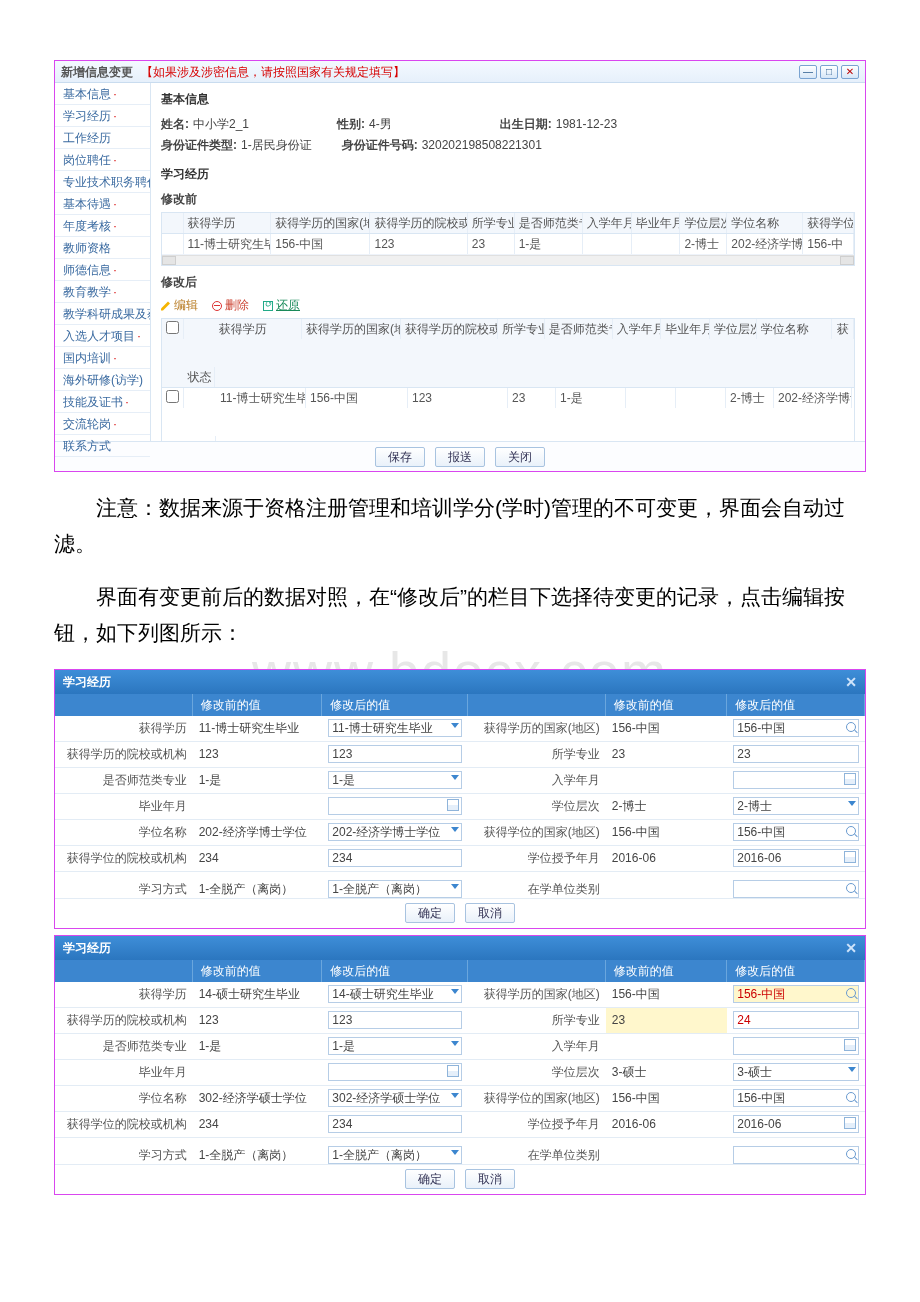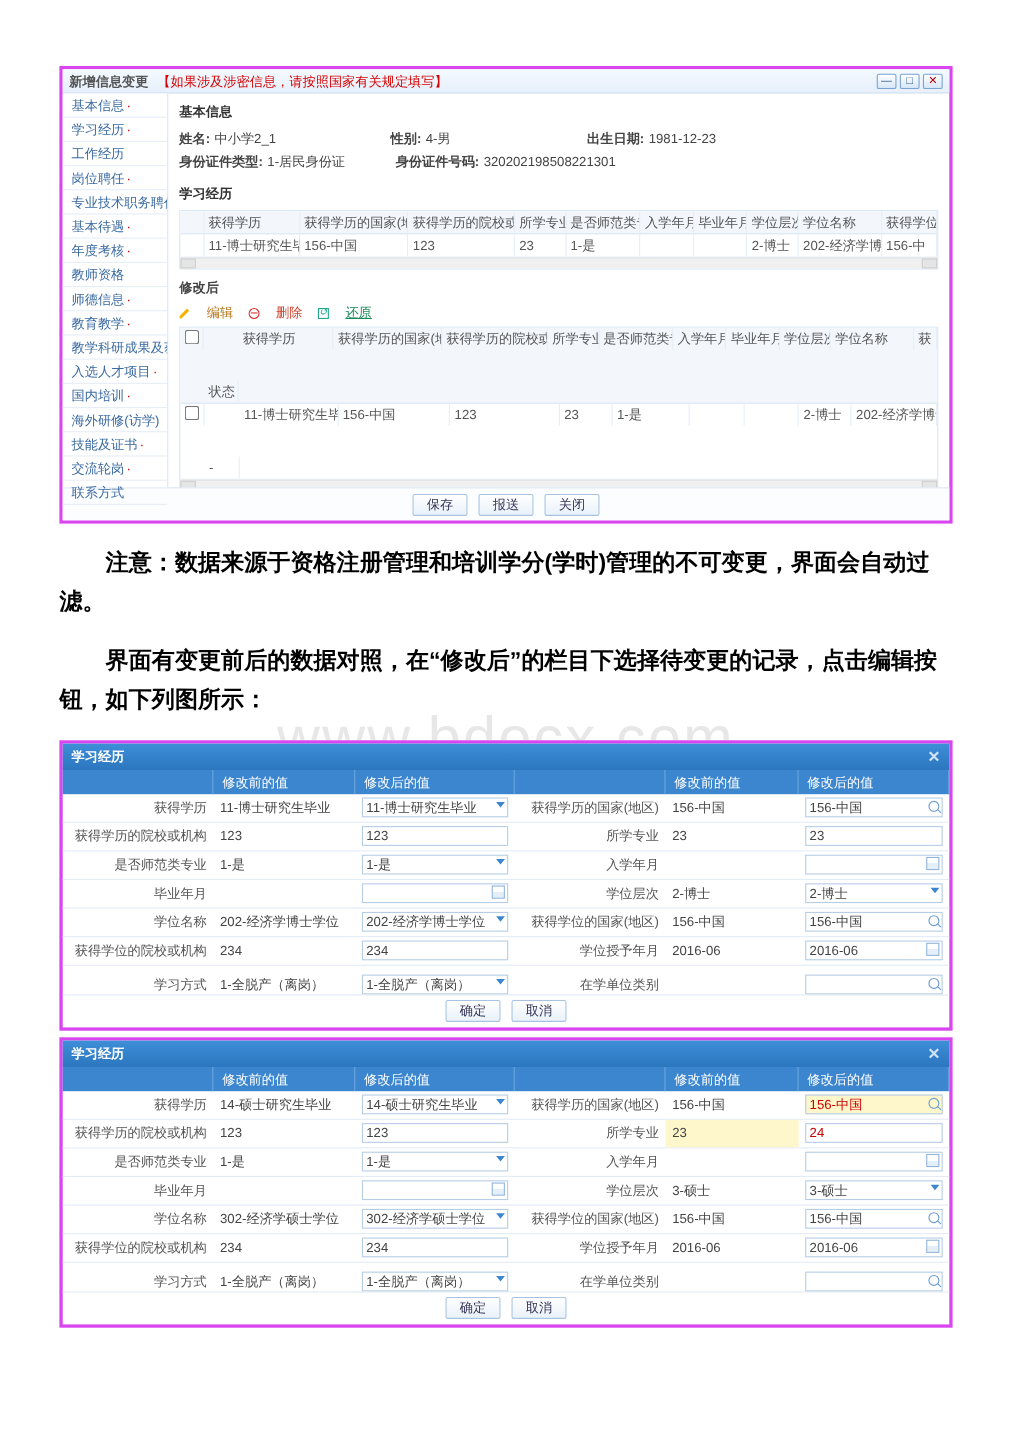--- a/index.html
+++ b/index.html
@@ -3,56 +3,56 @@
 <meta charset="utf-8">
 <style>
   * { box-sizing: border-box; margin: 0; padding: 0; }
   body { font-family: "Microsoft YaHei", "SimSun", sans-serif; background: #fff; width: 920px; margin: 0 auto; color: #000; }
   .page { padding: 0 54px 60px 54px; position: relative; }
 
   .watermark { position: absolute; top: 640px; left: 50%; transform: translateX(-50%); font-size: 54px; color: #e7e7e7; letter-spacing: 2px; pointer-events: none; z-index: 0; white-space: nowrap; }
 
   
   p.body-text { font-size: 21px; line-height: 1.7; margin: 18px 0; position: relative; z-index: 2; }
-  p.body-text.first { text-indent: 2em; font-weight: bold; }
-
-  
-  .win { border: 3px solid #d946ef; font-size: 12px; color: #444; position: relative; z-index: 2; background: #fff; }
+  p.body-text.first { text-indent: 2em; }
+
+  
+  .win { border: 1px solid #d946ef; font-size: 12px; color: #444; position: relative; z-index: 2; background: #fff; }
   .win .titlebar { background: linear-gradient(#f4f9ff,#e6f0fb); border-bottom: 1px solid #c9dcef; height: 22px; line-height: 22px; padding: 0 6px; display: flex; align-items: center; }
   .win .titlebar .ttl { color: #555; font-weight: 700; }
   .win .titlebar .warn { color: #d60000; margin-left: 8px; }
   .win .titlebar .spacer { flex: 1; }
   .win .titlebar .winbtn { width: 18px; height: 14px; border: 1px solid #7aa3d1; border-radius: 2px; margin-left: 3px; background: linear-gradient(#fff,#d6e6f7); display: inline-flex; align-items: center; justify-content: center; font-size: 10px; color: #2a5a8d; }
   .win .titlebar .winbtn.close { color: #b00; }
 
   
   .s1-body { display: flex; height: 358px; }
   .s1-nav { width: 96px; border-right: 1px solid #d9e6f3; background: #fff; }
   .s1-nav .item { height: 22px; line-height: 22px; padding: 0 8px; border-bottom: 1px solid #e6eef7; color: #3a6aa0; font-size: 12px; white-space: nowrap; overflow: hidden; }
   .s1-nav .item.marked::after { content: "·"; color: #d60000; margin-left: 2px; }
   .s1-main { flex: 1; padding: 6px 10px 0 10px; overflow: hidden; }
   .section-h { font-weight: 700; color: #333; margin: 2px 0 6px; }
-  .info-row { display: flex; gap: 24px; padding: 2px 0; font-size: 12px; color: #444; }
+  .info-row { display: flex; gap: 8px; padding: 2px 0; font-size: 12px; color: #444; }
   .info-row .lbl { color: #444; font-weight: 700; margin-right: 4px; }
   .info-row .val { color: #444; }
   .sub-h { font-weight: 700; margin-top: 8px; margin-bottom: 4px; }
 
   
   .mini-tbl { border: 1px solid #d9e6f3; }
   .mini-tbl .hdr { display: flex; background: #f3f7fc; border-bottom: 1px solid #d9e6f3; }
   .mini-tbl .row { display: flex; border-bottom: 1px solid #eef3fa; }
   .mini-tbl .cell { border-right: 1px solid #e6eef7; padding: 2px 4px; height: 20px; line-height: 16px; font-size: 12px; white-space: nowrap; overflow: hidden; color: #555; }
   .mini-tbl .hdr .cell { color: #555; font-weight: 400; }
   .mini-scroll { height: 10px; background: #f0f0f0; border-top: 1px solid #e0e0e0; position: relative; }
   .mini-scroll::before, .mini-scroll::after { content: ""; position: absolute; top: 0; bottom: 0; width: 12px; background: #e5e5e5; border: 1px solid #cfcfcf; }
   .mini-scroll::before { left: 0; }
   .mini-scroll::after { right: 0; }
 
   .toolbar-small { display: flex; gap: 14px; margin: 6px 0 4px; font-size: 12px; }
-  .toolbar-small span { display: inline-flex; align-items: center; gap: 15px; cursor: pointer; }
+  .toolbar-small span { display: inline-flex; align-items: center; gap: 3px; cursor: pointer; }
   .ico { width: 10px; height: 10px; display: inline-block; }
   .ico-edit { background: #f5b400; clip-path: polygon(0 80%, 70% 10%, 90% 30%, 20% 100%, 0 100%); }
   .ico-del { border: 1px solid #d33; border-radius: 50%; position: relative; }
   .ico-del::after { content: ""; position: absolute; left: 1px; right: 1px; top: 3px; height: 1px; background: #d33; }
   .ico-rev { border: 1px solid #2a8; position: relative; }
   .ico-rev::after { content: "↺"; color: #2a8; font-size: 9px; position: absolute; top: -3px; left: 0; }
   .txt-edit { color: #b7791f; }
   .txt-del { color: #c43; }
   .txt-rev { color: #1a8a5a; text-decoration: underline; }
 
@@ -144,20 +144,21 @@
           <span><span class="lbl">姓名:</span><span class="val">中小学2_1</span></span>
           <span style="margin-left:80px"><span class="lbl">性别:</span><span class="val">4-男</span></span>
           <span style="margin-left:100px"><span class="lbl">出生日期:</span><span class="val">1981-12-23</span></span>
         </div>
         <div class="info-row">
           <span><span class="lbl">身份证件类型:</span><span class="val">1-居民身份证</span></span>
           <span style="margin-left:22px"><span class="lbl">身份证件号码:</span><span class="val">320202198508221301</span></span>
         </div>
 
         <div class="section-h" style="margin-top:10px">学习经历</div>
+        <div class="sub-h">修改前</div>
         <div class="mini-tbl">
           <div class="hdr" id="tbl1h">
               <div class="cell c-w0"></div>
               <div class="cell c-w1">获得学历</div>
               <div class="cell c-w2">获得学历的国家(地区)</div>
               <div class="cell c-w3">获得学历的院校或机构</div>
               <div class="cell c-w4">所学专业</div>
               <div class="cell c-w5">是否师范类专业</div>
               <div class="cell c-w6">入学年月</div>
               <div class="cell c-w7">毕业年月</div>

